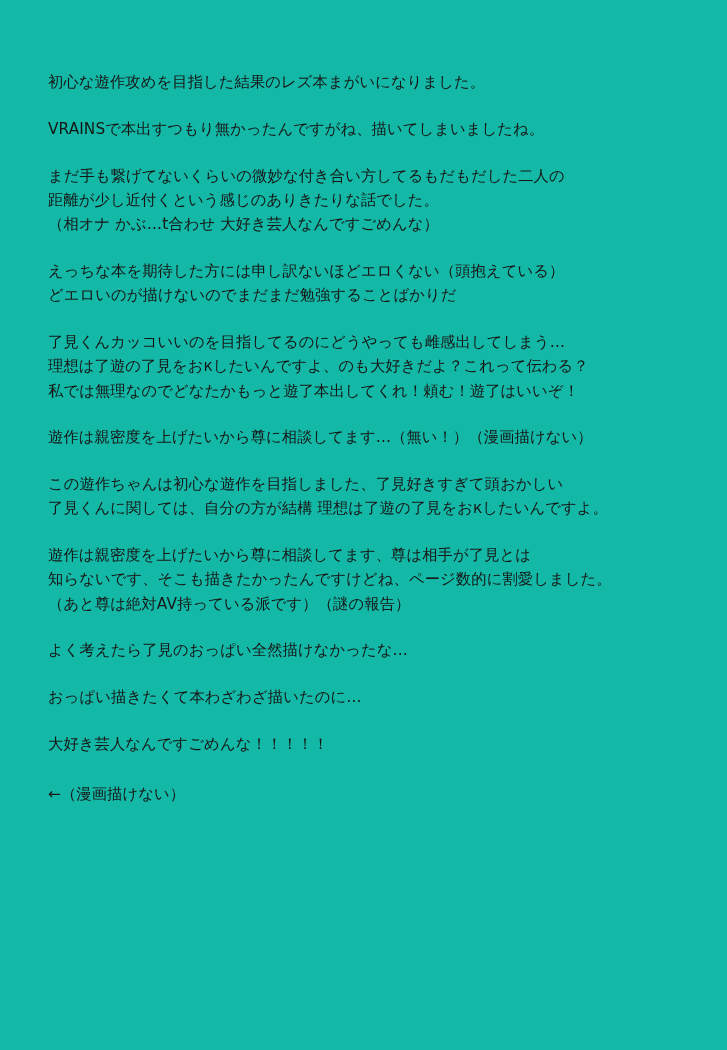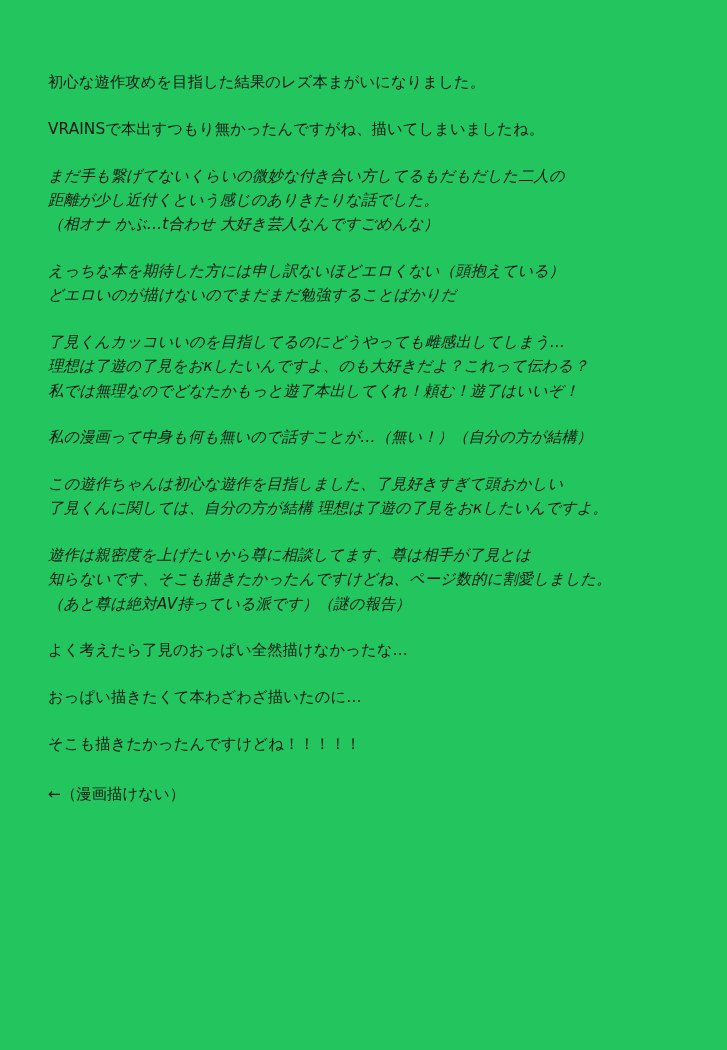--- a/index.html
+++ b/index.html
@@ -11,42 +11,41 @@
     height: 1050px;
     background: #fdfdfb;
     font-family: "DejaVu Sans", sans-serif;
     color: #1a1a1a;
     overflow: hidden;
   }
   .page {
     position: relative;
     width: 727px;
     height: 1050px;
-    background: #22c55e;
+    background: #14b8a6;
     box-sizing: border-box;
     padding: 70px 48px 40px 48px;
   }
   .afterword {
     display: block;
   }
   .para {
     margin: 0 0 22px 0;
     padding: 0;
   }
   .line {
     display: block;
     font-size: 15.3px;
     line-height: 1.62;
     letter-spacing: 0.1px;
     white-space: pre-wrap;
     color: #161616;
   }
   .para.tight .line {
     line-height: 1.6;
-    font-style: italic;
   }
   .spacer-small {
     height: 4px;
   }
 </style>
 </head>
 <body>
 
 <div class="page">
   <div class="afterword">
@@ -70,21 +69,21 @@
       <span class="line">どエロいのが描けないのでまだまだ勉強することばかりだ</span>
     </div>
 
     <div class="para tight">
       <span class="line">了見くんカッコいいのを目指してるのにどうやっても雌感出してしまう…</span>
       <span class="line">理想は了遊の了見をおкしたいんですよ、のも大好きだよ？これって伝わる？</span>
       <span class="line">私では無理なのでどなたかもっと遊了本出してくれ！頼む！遊了はいいぞ！</span>
     </div>
 
     <div class="para tight">
-      <span class="line">私の漫画って中身も何も無いので話すことが…（無い！）（自分の方が結構）</span>
+      <span class="line">遊作は親密度を上げたいから尊に相談してます…（無い！）（漫画描けない）</span>
     </div>
 
     <div class="para tight">
       <span class="line">この遊作ちゃんは初心な遊作を目指しました、了見好きすぎて頭おかしい</span>
       <span class="line">了見くんに関しては、自分の方が結構 理想は了遊の了見をおкしたいんですよ。</span>
     </div>
 
     <div class="para tight">
       <span class="line">遊作は親密度を上げたいから尊に相談してます、尊は相手が了見とは</span>
       <span class="line">知らないです、そこも描きたかったんですけどね、ページ数的に割愛しました。</span>
@@ -93,21 +92,21 @@
 
     <div class="para">
       <span class="line">よく考えたら了見のおっぱい全然描けなかったな…</span>
     </div>
 
     <div class="para">
       <span class="line">おっぱい描きたくて本わざわざ描いたのに…</span>
     </div>
 
     <div class="para">
-      <span class="line">そこも描きたかったんですけどね！！！！！</span>
+      <span class="line">大好き芸人なんですごめんな！！！！！</span>
     </div>
 
     <div class="spacer-small"></div>
 
     <div class="para">
       <span class="line">←（漫画描けない）</span>
     </div>
 
 
   </div>

